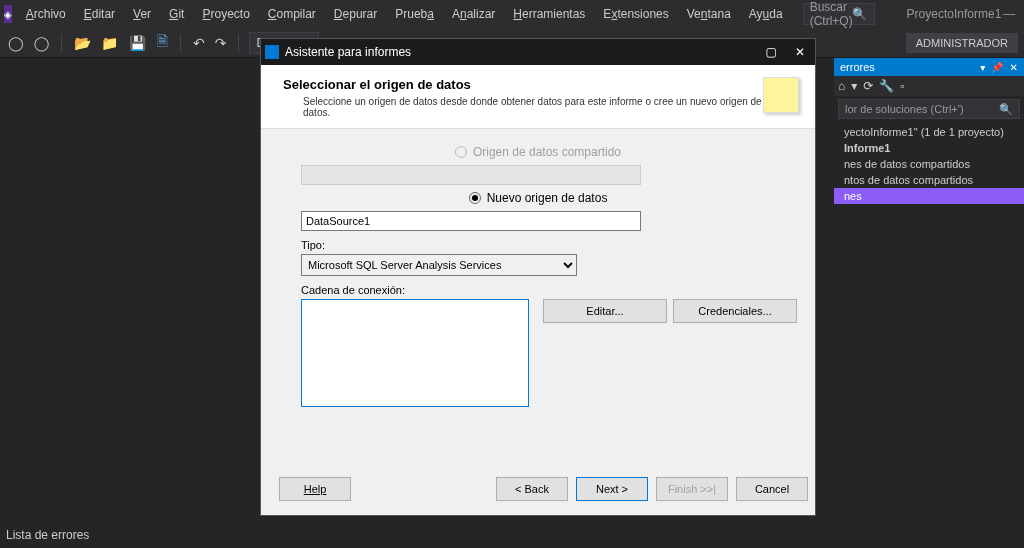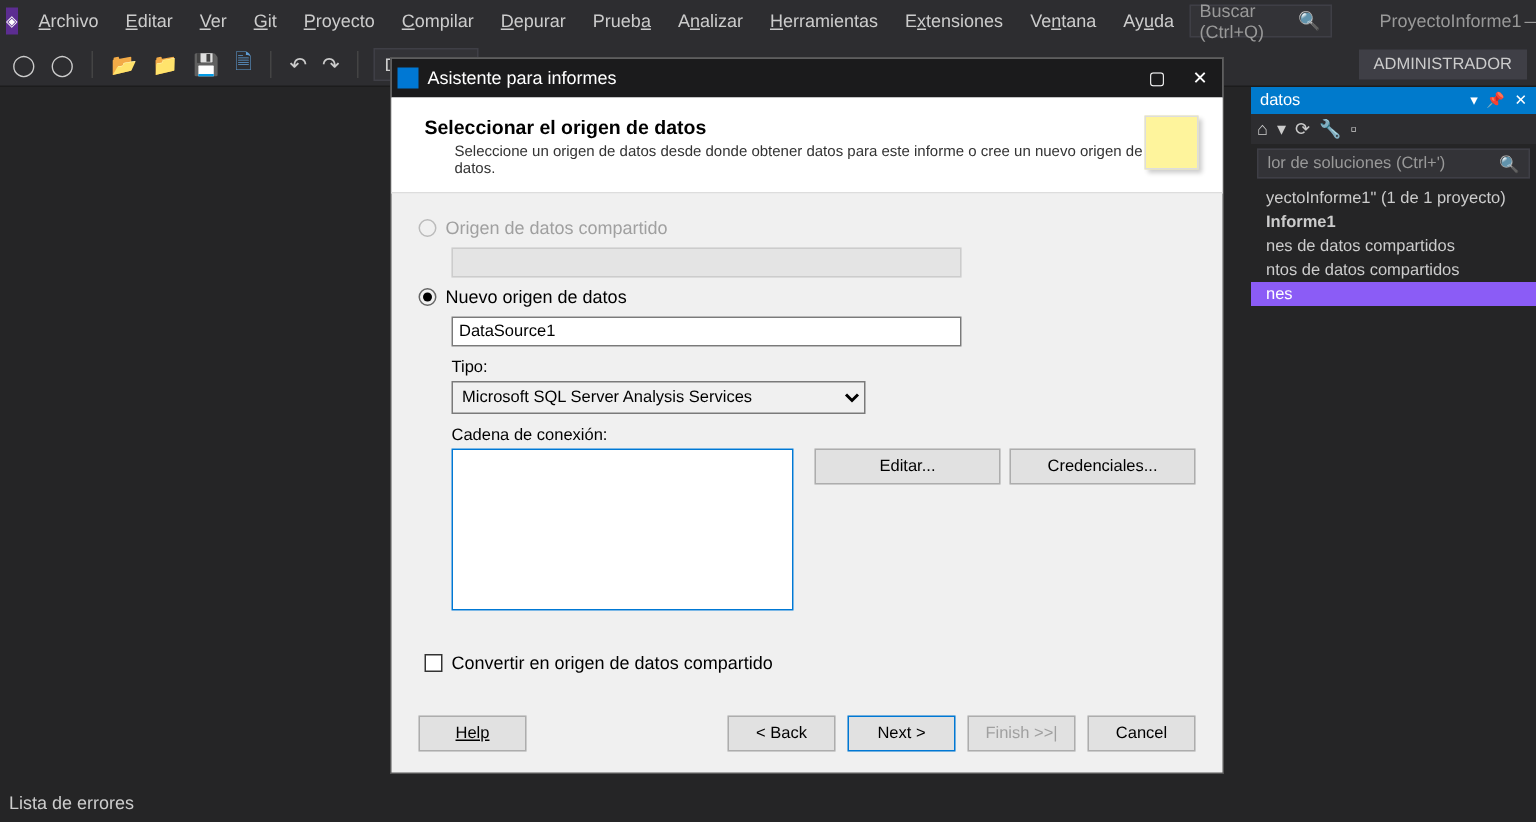--- a/index.html
+++ b/index.html
@@ -29,29 +29,29 @@
       display: flex; align-items: center; justify-content: center;
       color: #fff; font-size: 10px;
     }
     .menu-item {
       padding: 4px 8px;
       color: #ccc;
       cursor: pointer;
     }
     .menu-item .ul { text-decoration: underline; }
     .search-box {
+      margin-left: 10px;
       background: #333337;
       border: 1px solid #3f3f46;
       height: 22px;
       width: 170px;
       display: flex;
       align-items: center;
       padding: 0 6px;
       color: #999;
-      gap: 23px;
     }
     .search-box .mag {
       margin-left: auto;
       color: #ccc;
     }
     .project-name {
       margin-left: 30px;
       color: #999;
     }
     .window-controls {
@@ -145,21 +145,21 @@
       background: #fef49c;
       border: 1px solid #ddd;
       box-shadow: 2px 2px 3px rgba(0,0,0,0.2);
     }
     .dlg-body {
       flex: 1;
       padding: 10px 18px;
       color: #000;
       overflow: auto;
     }
-    .radio-row { display: flex; align-items: center; gap: 6px; margin: 6px 0;}
+    .radio-row { display: flex; align-items: center; gap: 6px; margin: 6px 0; justify-content: center;}
     .radio-row.disabled { color: #a0a0a0; }
     .radio { width: 12px; height: 12px; border: 1px solid #666; border-radius: 50%; display: inline-flex; align-items: center; justify-content: center;}
     .radio.disabled { border-color: #bbb; }
     .radio.checked::after { content:""; width:6px;height:6px;background:#000;border-radius:50%;}
     .indent { margin-left: 22px; }
     .field-label { font-size: 11px; margin-top: 8px; margin-bottom: 3px; }
     .disabled-drop {
       width: 340px; height: 20px; background: #e4e4e4; border: 1px solid #ccc;
     }
     input.text-input {
@@ -179,21 +179,21 @@
     .win-btn {
       width: 124px; height: 24px;
       background: #e1e1e1;
       border: 1px solid #adadad;
       font-size: 11px;
       color: #000;
     }
     .checkbox-row { display: flex; align-items: center; gap: 6px; margin-top: 28px; margin-left: 4px;}
     .cb { width: 12px; height: 12px; border: 1px solid #333; background: #fff;}
     .dlg-footer {
-      padding: 10px 18px 14px 18px;
+      padding: 10px 7px 14px 18px;
       display: flex;
       gap: 8px;
     }
     .footer-btn {
       height: 24px; min-width: 72px;
       background: #e1e1e1;
       border: 1px solid #adadad;
       font-size: 11px;
     }
     .footer-btn.primary { border: 1px solid #0078d4; }
@@ -287,21 +287,21 @@
       <span>Debug</span>
     </div>
   <span class="share-icon" style="margin-left:auto">↗</span>
   <div class="admin-badge">ADMINISTRADOR</div>
 </div>
 
 <div class="main"></div>
 
 <div class="panel">
   <div class="panel-title">
-    <span>datos</span>
+    <span>errores</span>
     <div class="pt-ctrl">
       <span>▾</span>
       <span>📌</span>
       <span>✕</span>
     </div>
   </div>
   <div class="panel-toolbar">
     <span>⌂</span>
     <span>▾</span>
     <span>⟳</span>
@@ -357,24 +357,20 @@
       </select>
       <div class="field-label">Cadena de conexión:</div>
       <div class="body-cols">
         <textarea class="conn" style=""></textarea>
         <div class="side-btns">
           <button class="win-btn">Editar...</button>
           <button class="win-btn">Credenciales...</button>
         </div>
       </div>
     </div>
-    <div class="checkbox-row">
-      <span class="cb"></span>
-      <span>Convertir en origen de datos compartido</span>
-    </div>
   </div>
   <div class="dlg-footer">
     <button class="footer-btn"><span style="text-decoration:underline">Help</span></button>
     <div class="spacer"></div>
     <button class="footer-btn">&lt; Back</button>
     <button class="footer-btn primary">Next &gt;</button>
     <button class="footer-btn disabled">Finish &gt;&gt;|</button>
     <button class="footer-btn">Cancel</button>
   </div>
 </div>

